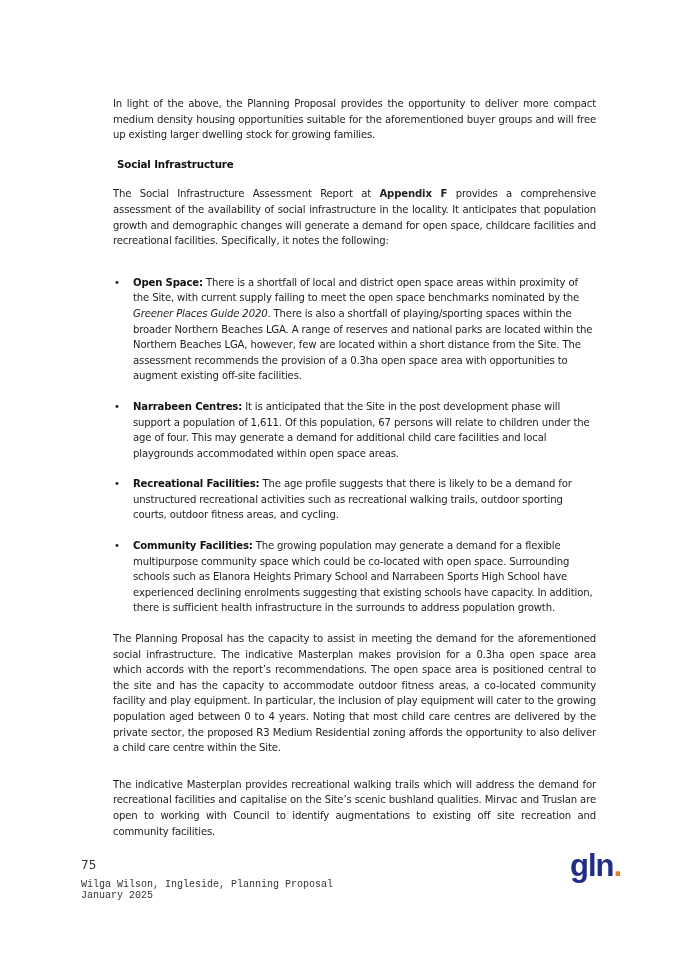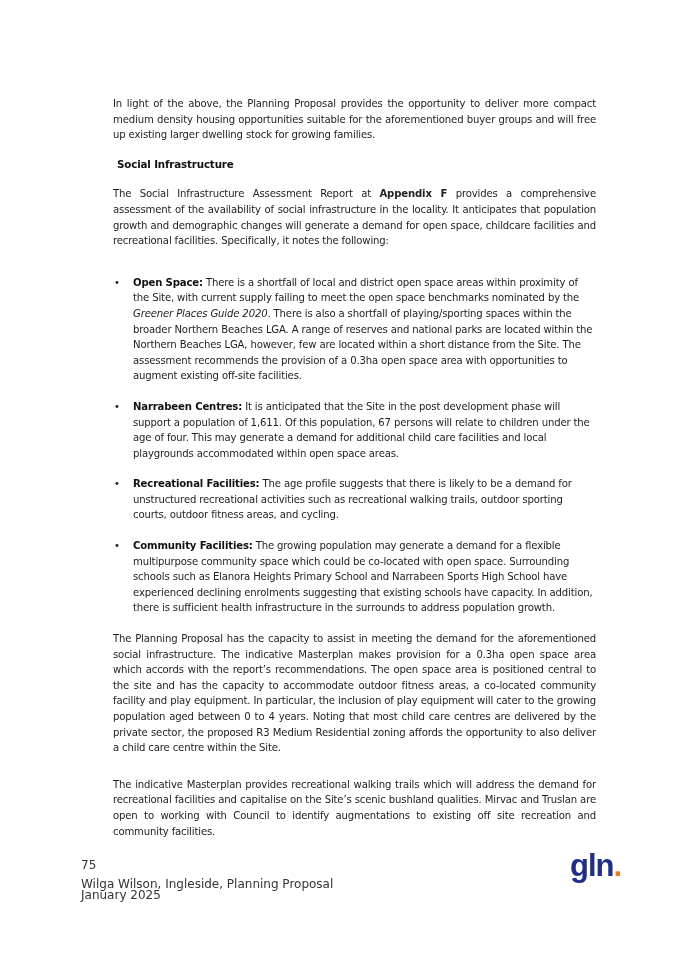--- a/index.html
+++ b/index.html
@@ -15,21 +15,21 @@
     p { margin: 0; text-align: justify; }
     .para-intro { margin-bottom: 14px; }
     h2 { font-size: 10.3px; font-weight: bold; margin: 0 0 14px 4px; line-height: 15.6px; color: #111; }
     .para-lead { margin-bottom: 26px; }
     ul { list-style: none; margin: 0; padding: 0; }
     li { position: relative; padding-left: 20px; margin-bottom: 15px; text-align: left; }
     li .bullet { position: absolute; left: 1px; top: 0; font-size: 10px; }
     li b { font-weight: bold; color: #111; }
     .para-closing { margin-bottom: 21px; }
     .footer-page { position: absolute; left: 81px; top: 858px; font-size: 12px; color: #333; }
-    .footer-title { position: absolute; left: 81px; top: 879px; font-size: 12px; line-height: 11px; color: #333; }
+    .footer-title { position: absolute; left: 81px; top: 879px; font-size: 10px; line-height: 11px; color: #333; font-family: Liberation Mono, monospace; }
     .logo { position: absolute; left: 570px; top: 848px; font-family: Liberation Sans, sans-serif; font-size: 31px; font-weight: bold; color: #1f2f86; letter-spacing: -1px; line-height: 36px; }
     .logo .dot { color: #f07c1e; }
   </style>
 </head>
 <body>
 
 <div class="page">
   <div class="content">
     <p class="para-intro">In light of the above, the Planning Proposal provides the opportunity to deliver more compact medium density housing opportunities suitable for the aforementioned buyer groups and will free up existing larger dwelling stock for growing families.</p>
 

